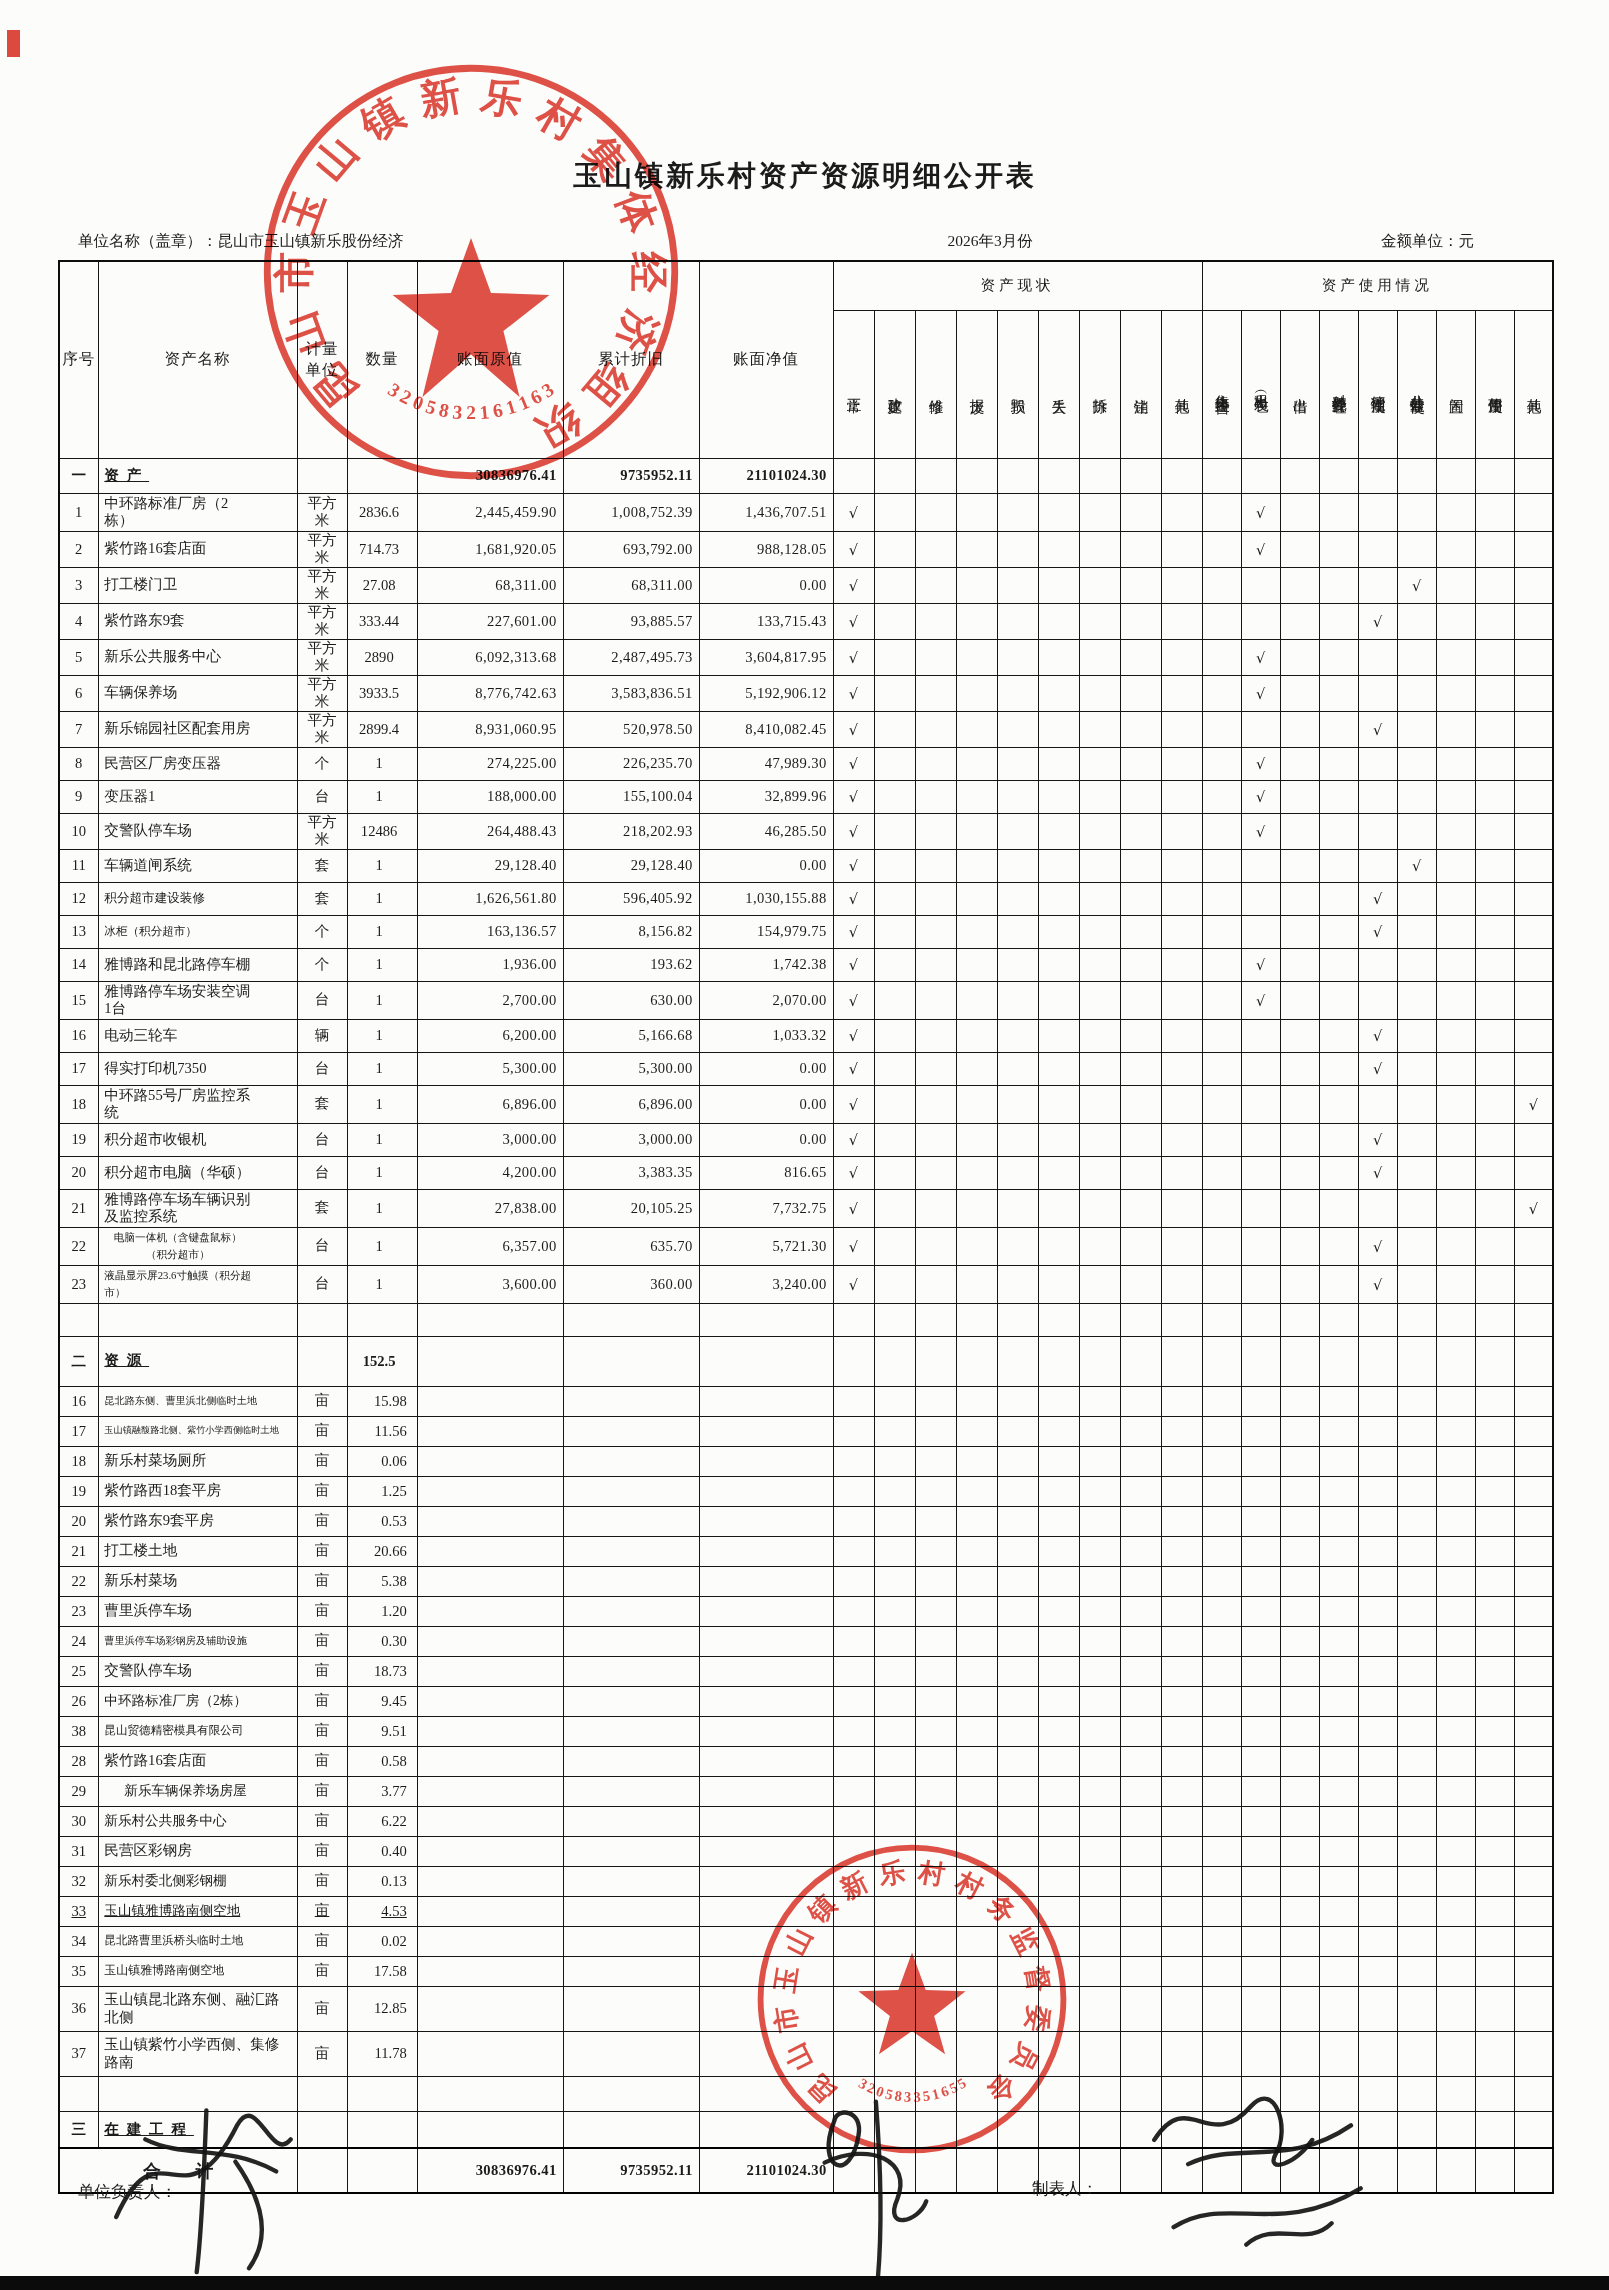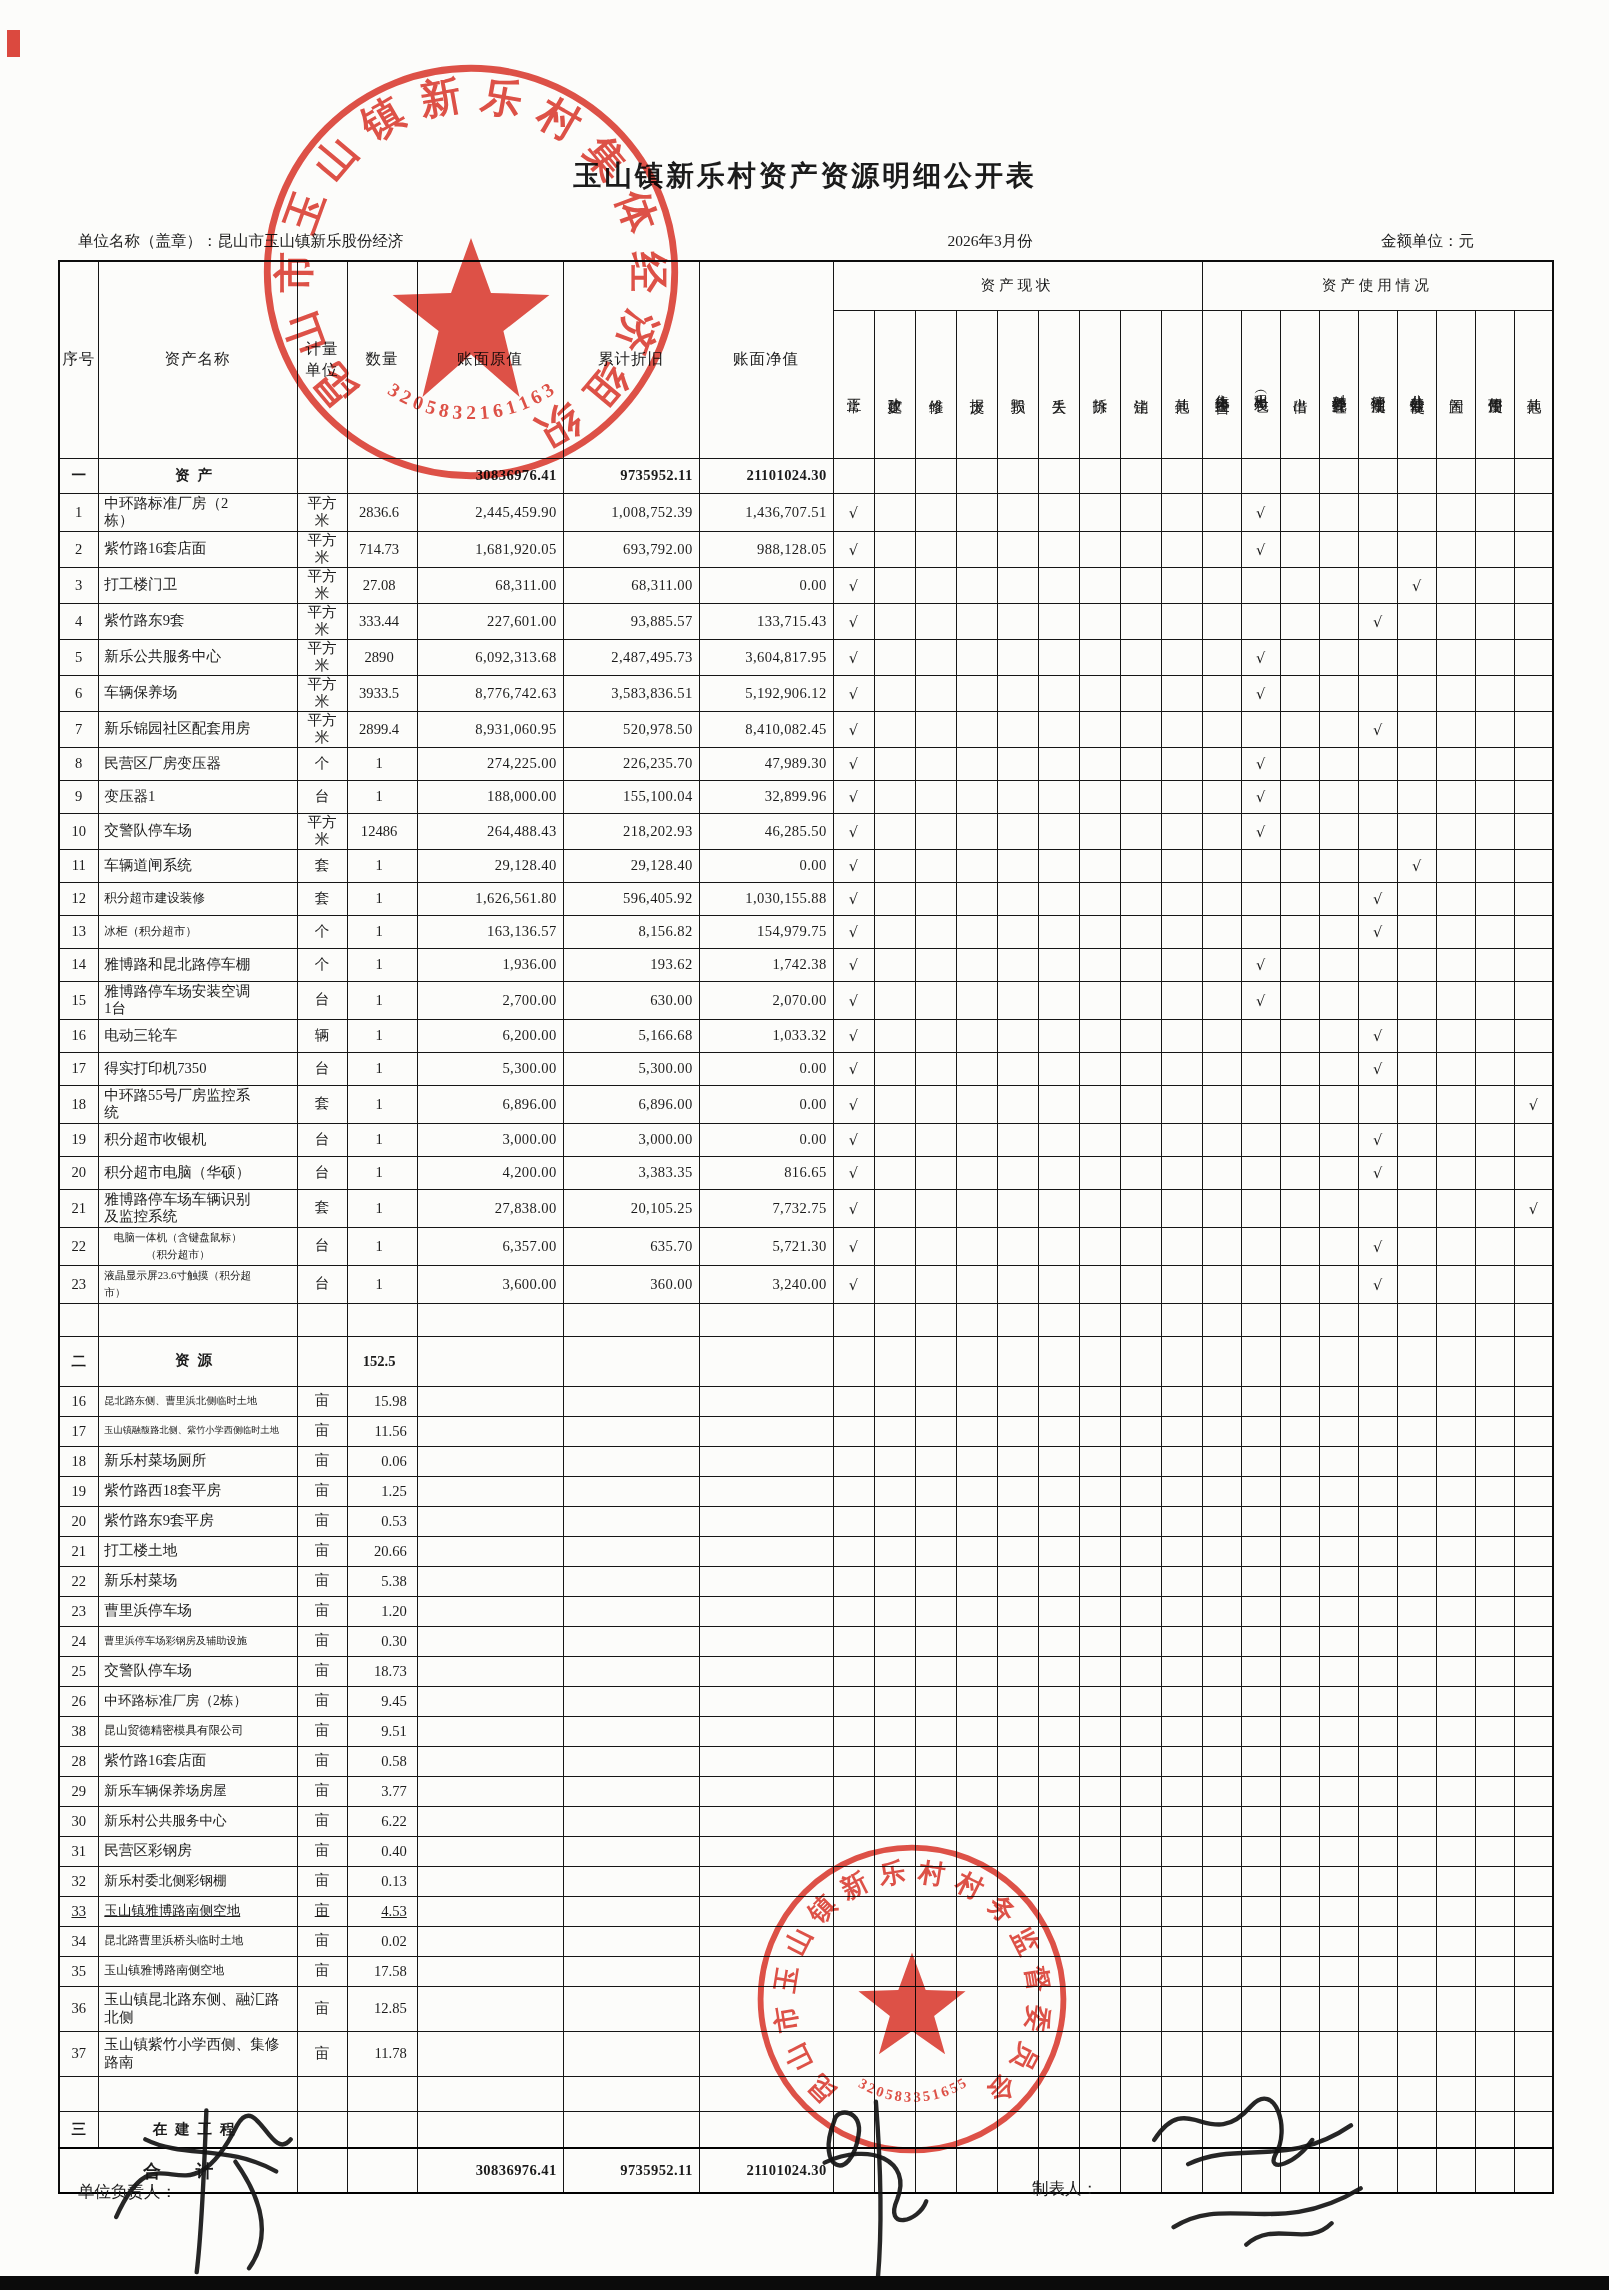--- a/index.html
+++ b/index.html
@@ -23,21 +23,21 @@
   .v{writing-mode:vertical-rl;text-orientation:upright;display:inline-block;
      line-height:1.05;letter-spacing:1px;font-size:14.6px;max-height:144px;}
   td.no{text-align:center;font-size:14.6px;}
   td.name{text-align:left;padding:1px 5.8px;line-height:17.5px;}
   td.name .nm{display:block;max-width:147px;overflow:hidden;}
   td.unit{text-align:center;line-height:17.5px;padding:0 3.9px;}
   td.qty{text-align:center;padding-right:5.8px;font-size:14.6px;}
   td.num{text-align:right;padding-right:5.8px;font-size:14.6px;letter-spacing:0.4px;}
   td.chk{text-align:center;font-size:14.6px;font-family:"DejaVu Sans",sans-serif;}
   tr.section td{font-weight:bold;}
-  tr.section td.name{text-align:center;}
+  tr.section td.name{text-align:left;text-decoration:underline;}
   tr.section td.name .nm{max-width:none;letter-spacing:7.8px;}
   tr.section td.qty{font-weight:bold;}
   tr.total td{border-top:2.4px solid #000;border-bottom:2.9px solid #000;font-weight:bold;}
   tr.total td.tname{text-align:center;font-size:17.5px;}
   tr.resource td.qty{text-align:right;padding-right:9.7px;}
 
   svg.stamp{position:absolute;opacity:.82;mix-blend-mode:multiply;pointer-events:none;}
   svg.stamp text{fill:var(--stamp,#d92b1f);font-weight:bold;font-family:"Liberation Serif",serif;}
   svg.sig{position:absolute;pointer-events:none;}
   svg.sig path{fill:none;stroke:#141414;stroke-width:4.5;stroke-linecap:round;opacity:.92;}
@@ -1235,21 +1235,21 @@
           <td class="chk"></td>
           <td class="chk"></td>
           <td class="chk"></td>
           <td class="chk"></td>
           <td class="chk"></td>
           <td class="chk"></td>
         </tr>
         <tr class="resource" style="height: 30px;">
           <td class="no">29</td>
           <td class="name">
-            <span class="nm" style="font-size: 13.6px; max-width: 184px;">新乐车辆保养场房屋</span>
+            <span class="nm" style="font-size: 13.6px; max-width: 184px; margin-left: 20px;">新乐车辆保养场房屋</span>
           </td>
           <td class="unit">亩</td>
           <td class="qty">3.77</td>
           <td class="num"></td>
           <td class="num"></td>
           <td class="num"></td>
           <td class="chk"></td>
           <td class="chk"></td>
           <td class="chk"></td>
           <td class="chk"></td>

